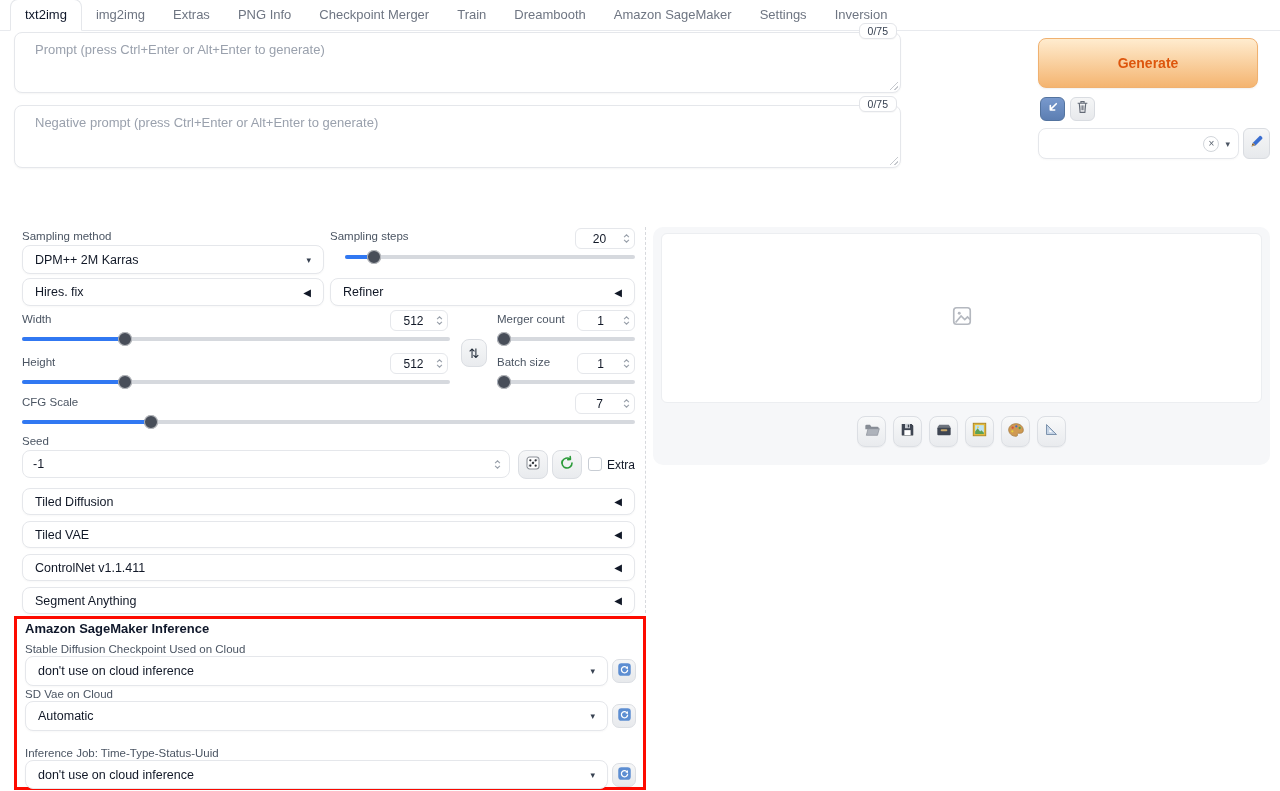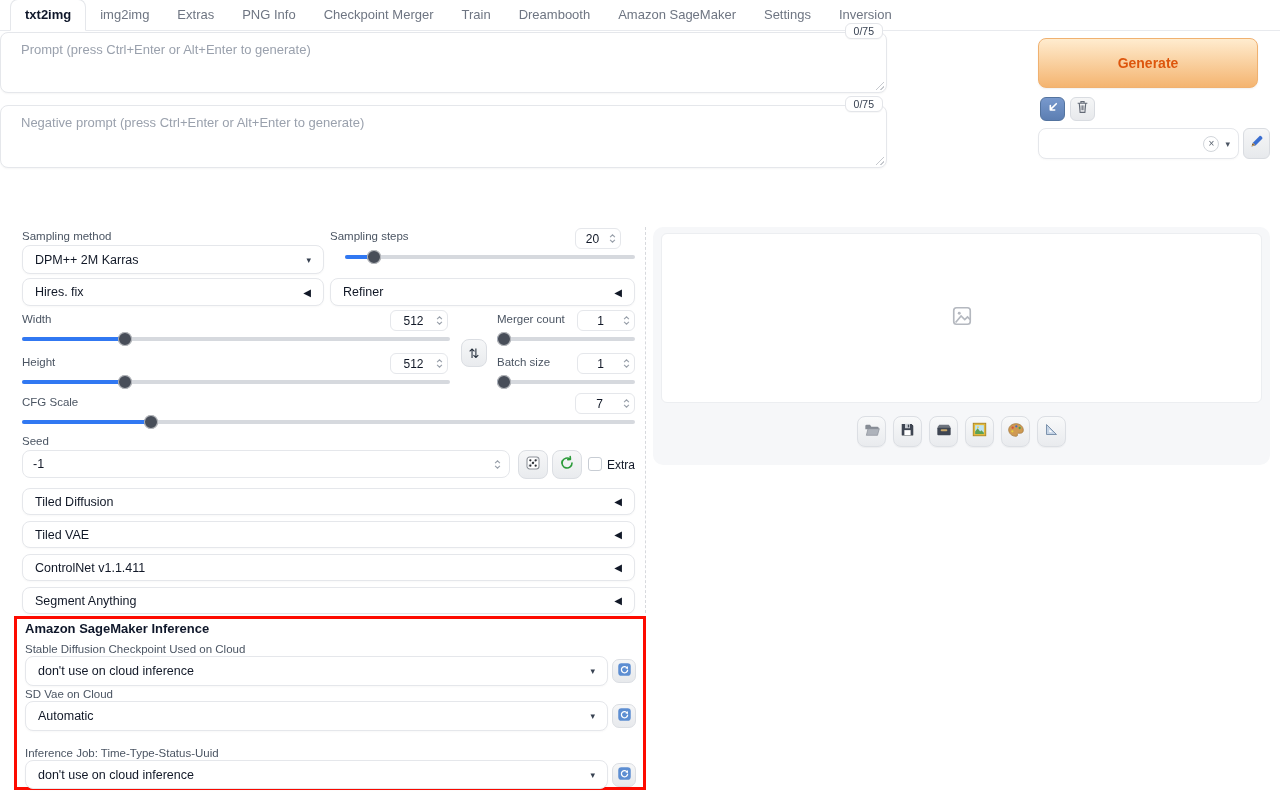--- a/index.html
+++ b/index.html
@@ -3,24 +3,24 @@
 <meta charset="utf-8">
 <style>
   * { margin:0; padding:0; box-sizing:border-box; }
   html,body { background:#fff; }
   body { font-family:"Liberation Sans","DejaVu Sans",sans-serif; color:#1f2937; }
   #app { position:relative; width:1280px; height:791px; background:#fff; overflow:hidden; }
 
   
   .topnav { position:absolute; top:0; left:0; right:0; height:31px; display:flex; align-items:flex-end; padding-left:10px; border-bottom:1px solid #e8eaee; background:#fff; }
   .topnav .tab { font-size:13px; color:#6e7582; padding:7px 14px 8px; cursor:pointer; white-space:nowrap; }
-  .topnav .tab.active { background:#fff; border:1px solid #e5e7eb; border-bottom:1px solid #fff; margin-bottom:-1px; border-radius:8px 8px 0 0; color:#0f172a; font-weight:700; }
-
-  
-  .promptwrap { position:absolute; left:0; width:887px; }
+  .topnav .tab.active { background:#fff; border:1px solid #e5e7eb; border-bottom:1px solid #fff; margin-bottom:-1px; border-radius:8px 8px 0 0; color:#0f172a; font-weight:400; }
+
+  
+  .promptwrap { position:absolute; left:14px; width:887px; }
   .promptbox { position:relative; width:100%; border:1px solid #e5e7eb; border-radius:8px; background:#fff; box-shadow:0 1px 2px rgba(0,0,0,.04);padding-left:8px; }
   .promptbox textarea { width:100%; height:100%; border:none; outline:none; resize:none; background:transparent; padding:9px 12px; font-family:inherit; font-size:13px; color:#1f2937; border-radius:8px; }
   .promptbox textarea::placeholder { color:#9aa1ad; }
   .counter { position:absolute; top:-9px; right:4px; background:#fff; border:1px solid #e3e5e9; border-radius:6px; font-size:10.5px; color:#374151; padding:1px 8px; z-index:3; box-shadow:0 1px 1px rgba(0,0,0,.03); }
   .resize-handle { position:absolute; right:2px; bottom:2px; width:10px; height:10px; background:repeating-linear-gradient(-45deg, transparent 0 2px, #c6c9ce 2px 3px); clip-path:polygon(100% 0, 100% 100%, 0 100%); cursor:nwse-resize; }
 
   
   .generate-btn { position:absolute; left:1038px; top:38px; width:220px; height:50px; border:1px solid #f0b170; border-radius:8px; background:linear-gradient(180deg,#ffeccf 0%,#f4b470 100%); font-weight:700; font-size:14px; display:flex; align-items:center; justify-content:center; cursor:pointer; box-shadow:0 1px 2px rgba(0,0,0,.06); }
   .minibtn { position:absolute; width:25px; height:24px; border-radius:6px; display:flex; align-items:center; justify-content:center; cursor:pointer; }
   .btn-paste { left:1040px; top:97px; background:linear-gradient(180deg,#7899cd,#5c7eb2); border:1px solid #53739f; }
@@ -136,21 +136,21 @@
 
 
   <div class="divider"></div>
 
   <div class="ctl-label" style="left:22px;top:230px;">Sampling method</div>
   <div class="selectbox" style="left:22px;top:245px;width:302px;height:29px;">
     <span>DPM++ 2M Karras</span>
     <span class="sel-caret">▾</span>
   </div>
   <div class="ctl-label" style="left:330px;top:230px;">Sampling steps</div>
-  <div class="numinput" style="left:575px;top:228px;width:46px;height:21px;">
+  <div class="numinput" style="left:575px;top:228px;width:60px;height:21px;">
     <span class="val">20</span>
     <span class="spin">
         <svg width="7" height="4" viewBox="0 0 8 5">
           <path d="M1 4l3-3 3 3" stroke="#99a0aa" fill="none" stroke-width="1.4"></path>
         </svg>
         <svg width="7" height="4" viewBox="0 0 8 5">
           <path d="M1 1l3 3 3-3" stroke="#99a0aa" fill="none" stroke-width="1.4"></path>
         </svg>
       </span>
   </div>

